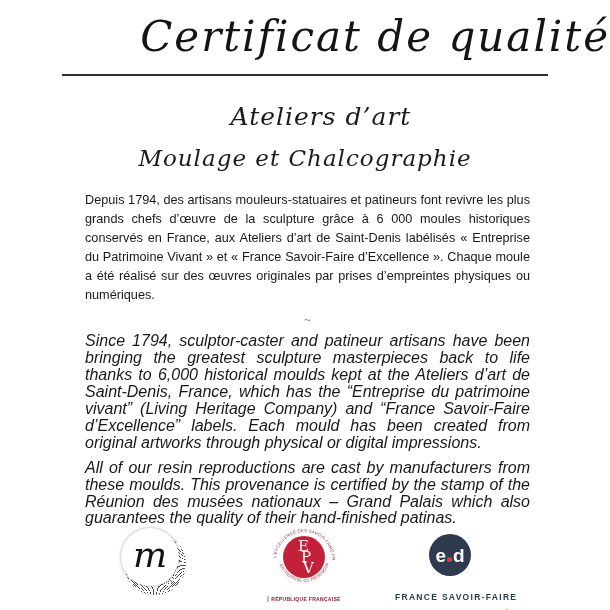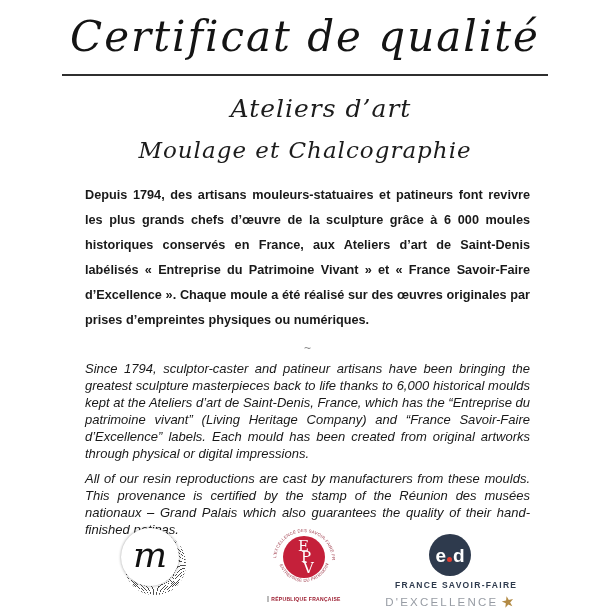--- a/index.html
+++ b/index.html
@@ -1,32 +1,32 @@
 <!DOCTYPE html>
 <html><head>
 <meta charset="utf-8">
 <style>
   html,body{margin:0;padding:0;background:#fff;}
   .page{position:relative;width:610px;height:610px;background:#ffffff;overflow:hidden;
         font-family:"Liberation Sans",sans-serif;color:#1a1a1a;}
 
   
-  .title{padding-top:12px;text-align:center;font-family:"DejaVu Serif",serif;
+  .title{padding-top:12px;text-align:right;font-family:"DejaVu Serif",serif;
          font-style:italic;font-weight:400;font-size:42px;line-height:1.2;
          letter-spacing:2px;color:#141414;}
   .rule{width:486px;margin:12px auto 0;border:none;border-top:2px solid #2f2f2f;height:0;}
   .subtitle{ text-align:center;font-family:"DejaVu Serif",serif;font-style:italic;color:#1c1c1c;}
-  .sub1{margin-top:18px;font-size:25px;letter-spacing:1px;padding-left:32px;}
+  .sub1{margin-top:26px;font-size:25px;letter-spacing:1px;padding-left:32px;}
   .sub2{margin-top:14px;font-size:23px;letter-spacing:1px;}
 
   
   .content{margin:20px 80px 0 85px;}
-  p.fr{font-size:12.7px;line-height:25px;text-align:justify;margin:11px 0 8px;color:#191919;font-weight:bold;}
+  p.fr{font-size:12.7px;line-height:19px;text-align:justify;margin:11px 0 8px;color:#191919;}
   .tilde{text-align:center;color:#888;font-size:12px;line-height:14px;margin:0 0 6px;}
-  p.en{font-style:italic;font-size:13px;line-height:16.9px;text-align:justify;margin:0 0 8px;color:#191919;}
+  p.en{font-style:italic;font-size:16px;line-height:16.9px;text-align:justify;margin:0 0 8px;color:#191919;}
 
   
   .logo-m{position:absolute;top:528px;left:117px;width:70px;height:72px;}
   .m-rays{position:absolute;left:7px;top:5px;width:62px;height:62px;border-radius:50%;
           background:repeating-conic-gradient(from 0deg,#3a3a3a 0deg 0.7deg,rgba(255,255,255,0) 0.7deg 2.9deg);
           opacity:.9;}
   .m-disc{position:absolute;left:4px;top:0;width:58px;height:58px;border-radius:50%;background:#fff;
           box-shadow:0 0 3px rgba(0,0,0,.4);display:flex;align-items:center;justify-content:center;}
   .m-disc span{font-family:"DejaVu Serif",serif;font-style:italic;font-size:36px;color:#111;
                line-height:1;margin-top:-5px;}
@@ -36,21 +36,21 @@
   .epv-flag{display:inline-flex;width:7px;height:4px;border:0.5px solid #bbb;}
   .epv-flag i{flex:1;}
   .fb{background:#1f3a93;} .fw{background:#fff;} .fr2{background:#d0202f;}
   .epv-caption span{font-size:5px;font-weight:bold;letter-spacing:.3px;color:#9b1b2e;white-space:nowrap;}
 
   .logo-ed{position:absolute;top:534px;left:395px;width:110px;text-align:center;}
   .ed-circle{width:42px;height:42px;border-radius:50%;background:#2e3a4d;margin:0 auto;
              display:flex;align-items:center;justify-content:center;}
   .ed-circle .ltr{font-size:19px;font-weight:bold;color:#fff;font-family:"Liberation Sans",sans-serif;line-height:1;}
   .ed-dot{width:5px;height:5px;background:#e03c31;border-radius:50%;margin:8px 1px 0;}
-  .ed-line1{margin-top:4px;font-size:8.5px;font-weight:bold;color:#2e3a4d;letter-spacing:1.3px;white-space:nowrap;}
+  .ed-line1{margin-top:16px;font-size:8.5px;font-weight:bold;color:#2e3a4d;letter-spacing:1.3px;white-space:nowrap;}
   .ed-line2{margin-top:3px;font-size:11.5px;color:#979ca4;letter-spacing:2.2px;white-space:nowrap;
             display:flex;align-items:center;justify-content:center;gap:3px;}
   .ed-star{color:#b28a44;font-size:15px;letter-spacing:0;transform:rotate(-12deg);display:inline-block;}
 </style>
 </head>
 <body>
 
 <div class="page">
 
   <div class="title">Certificat de qualité</div>

